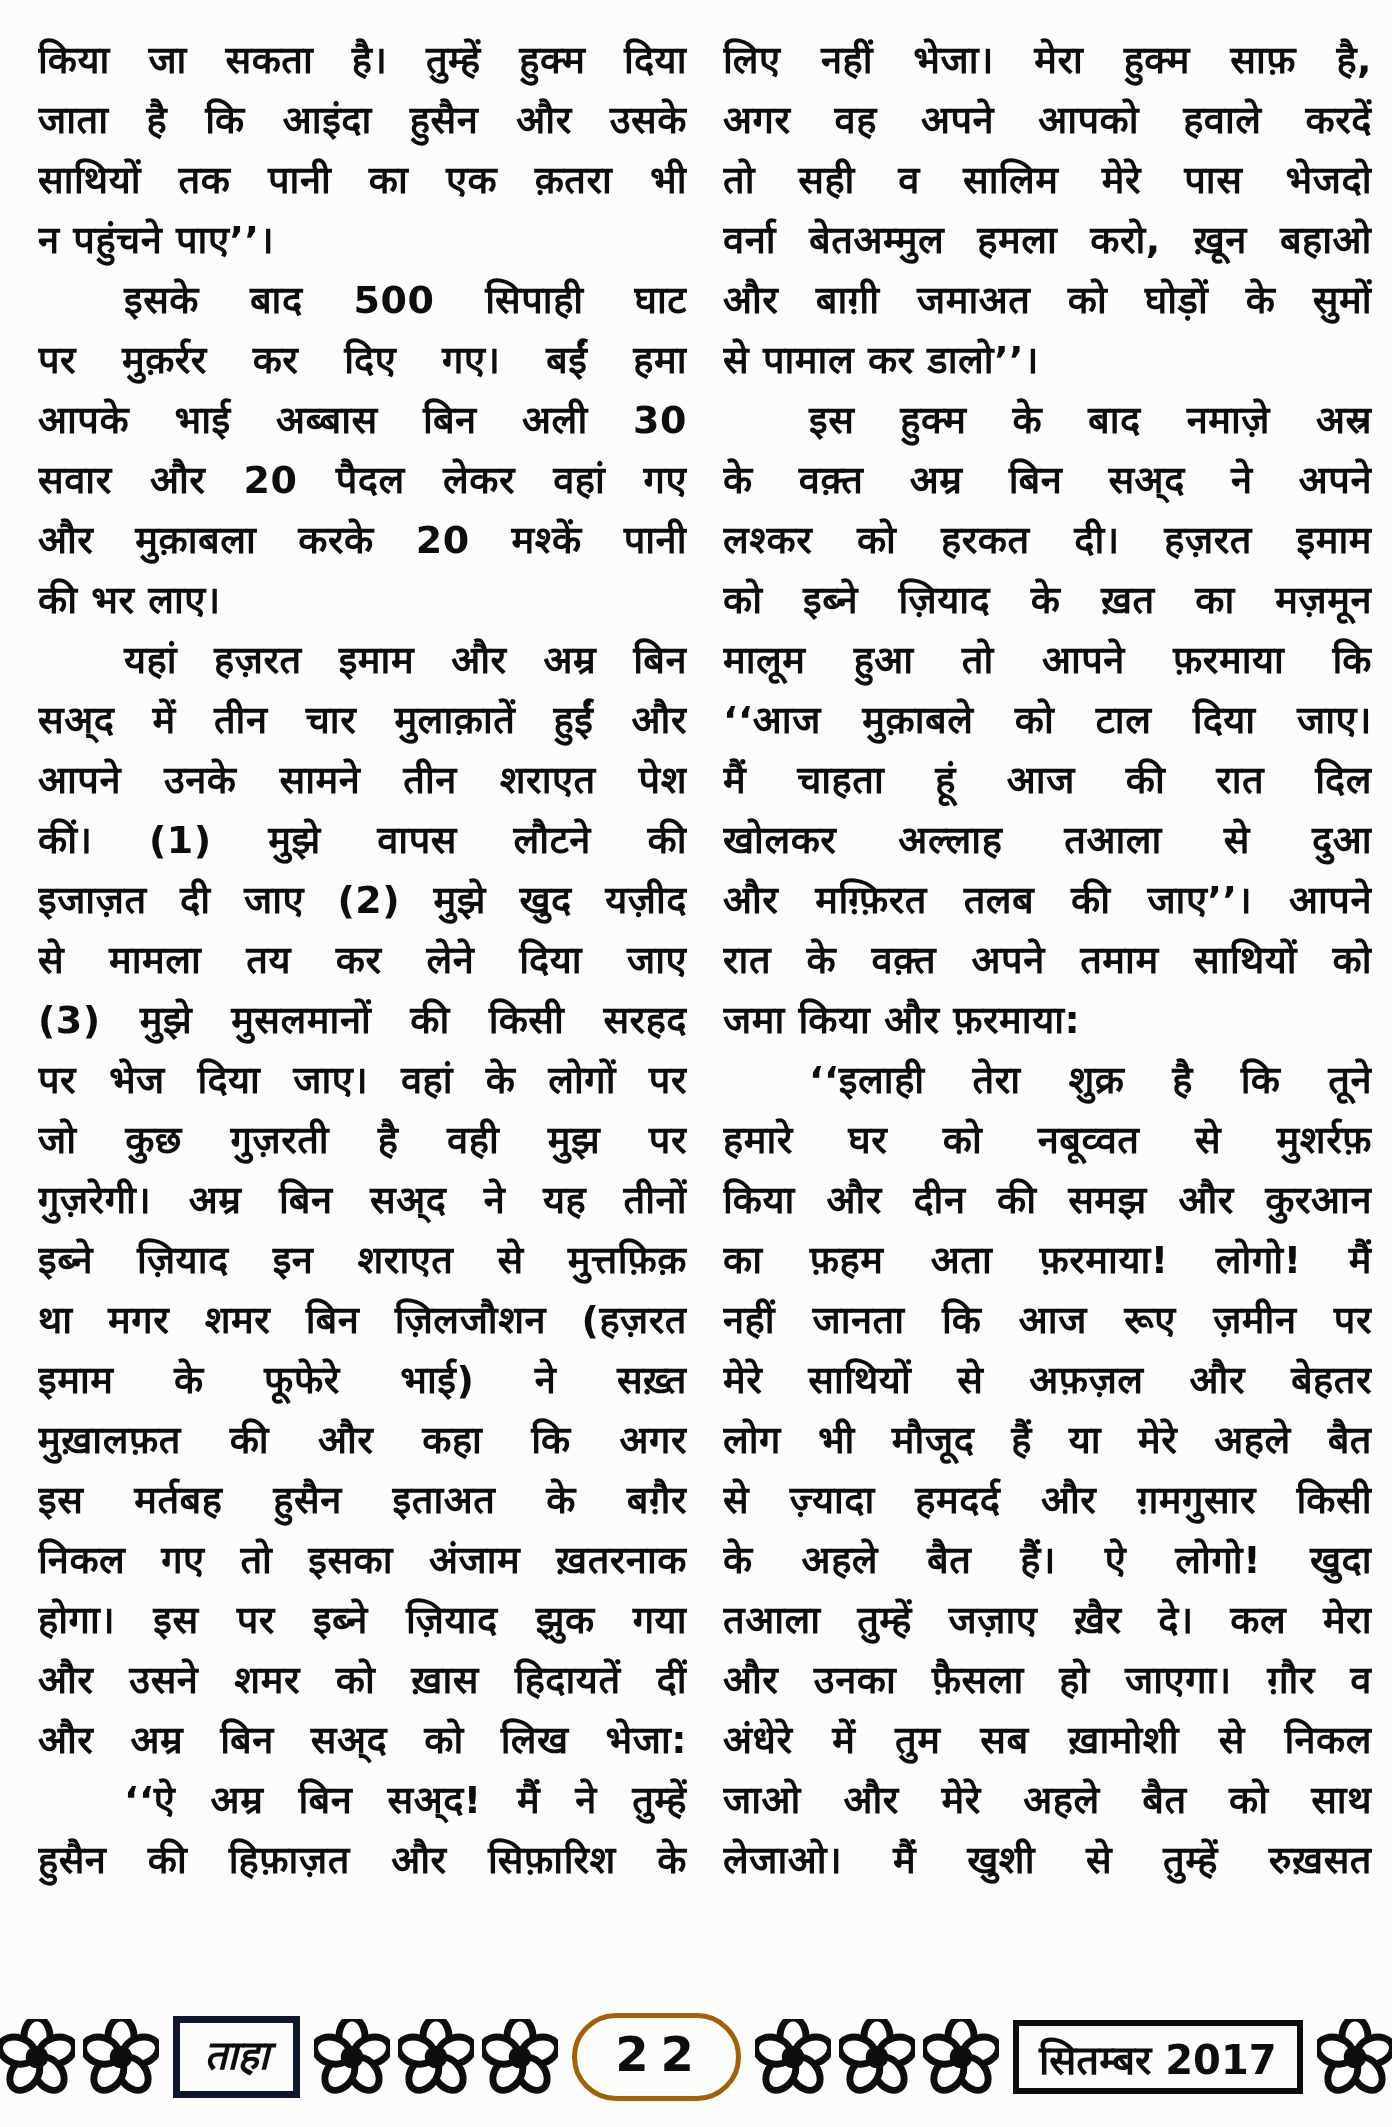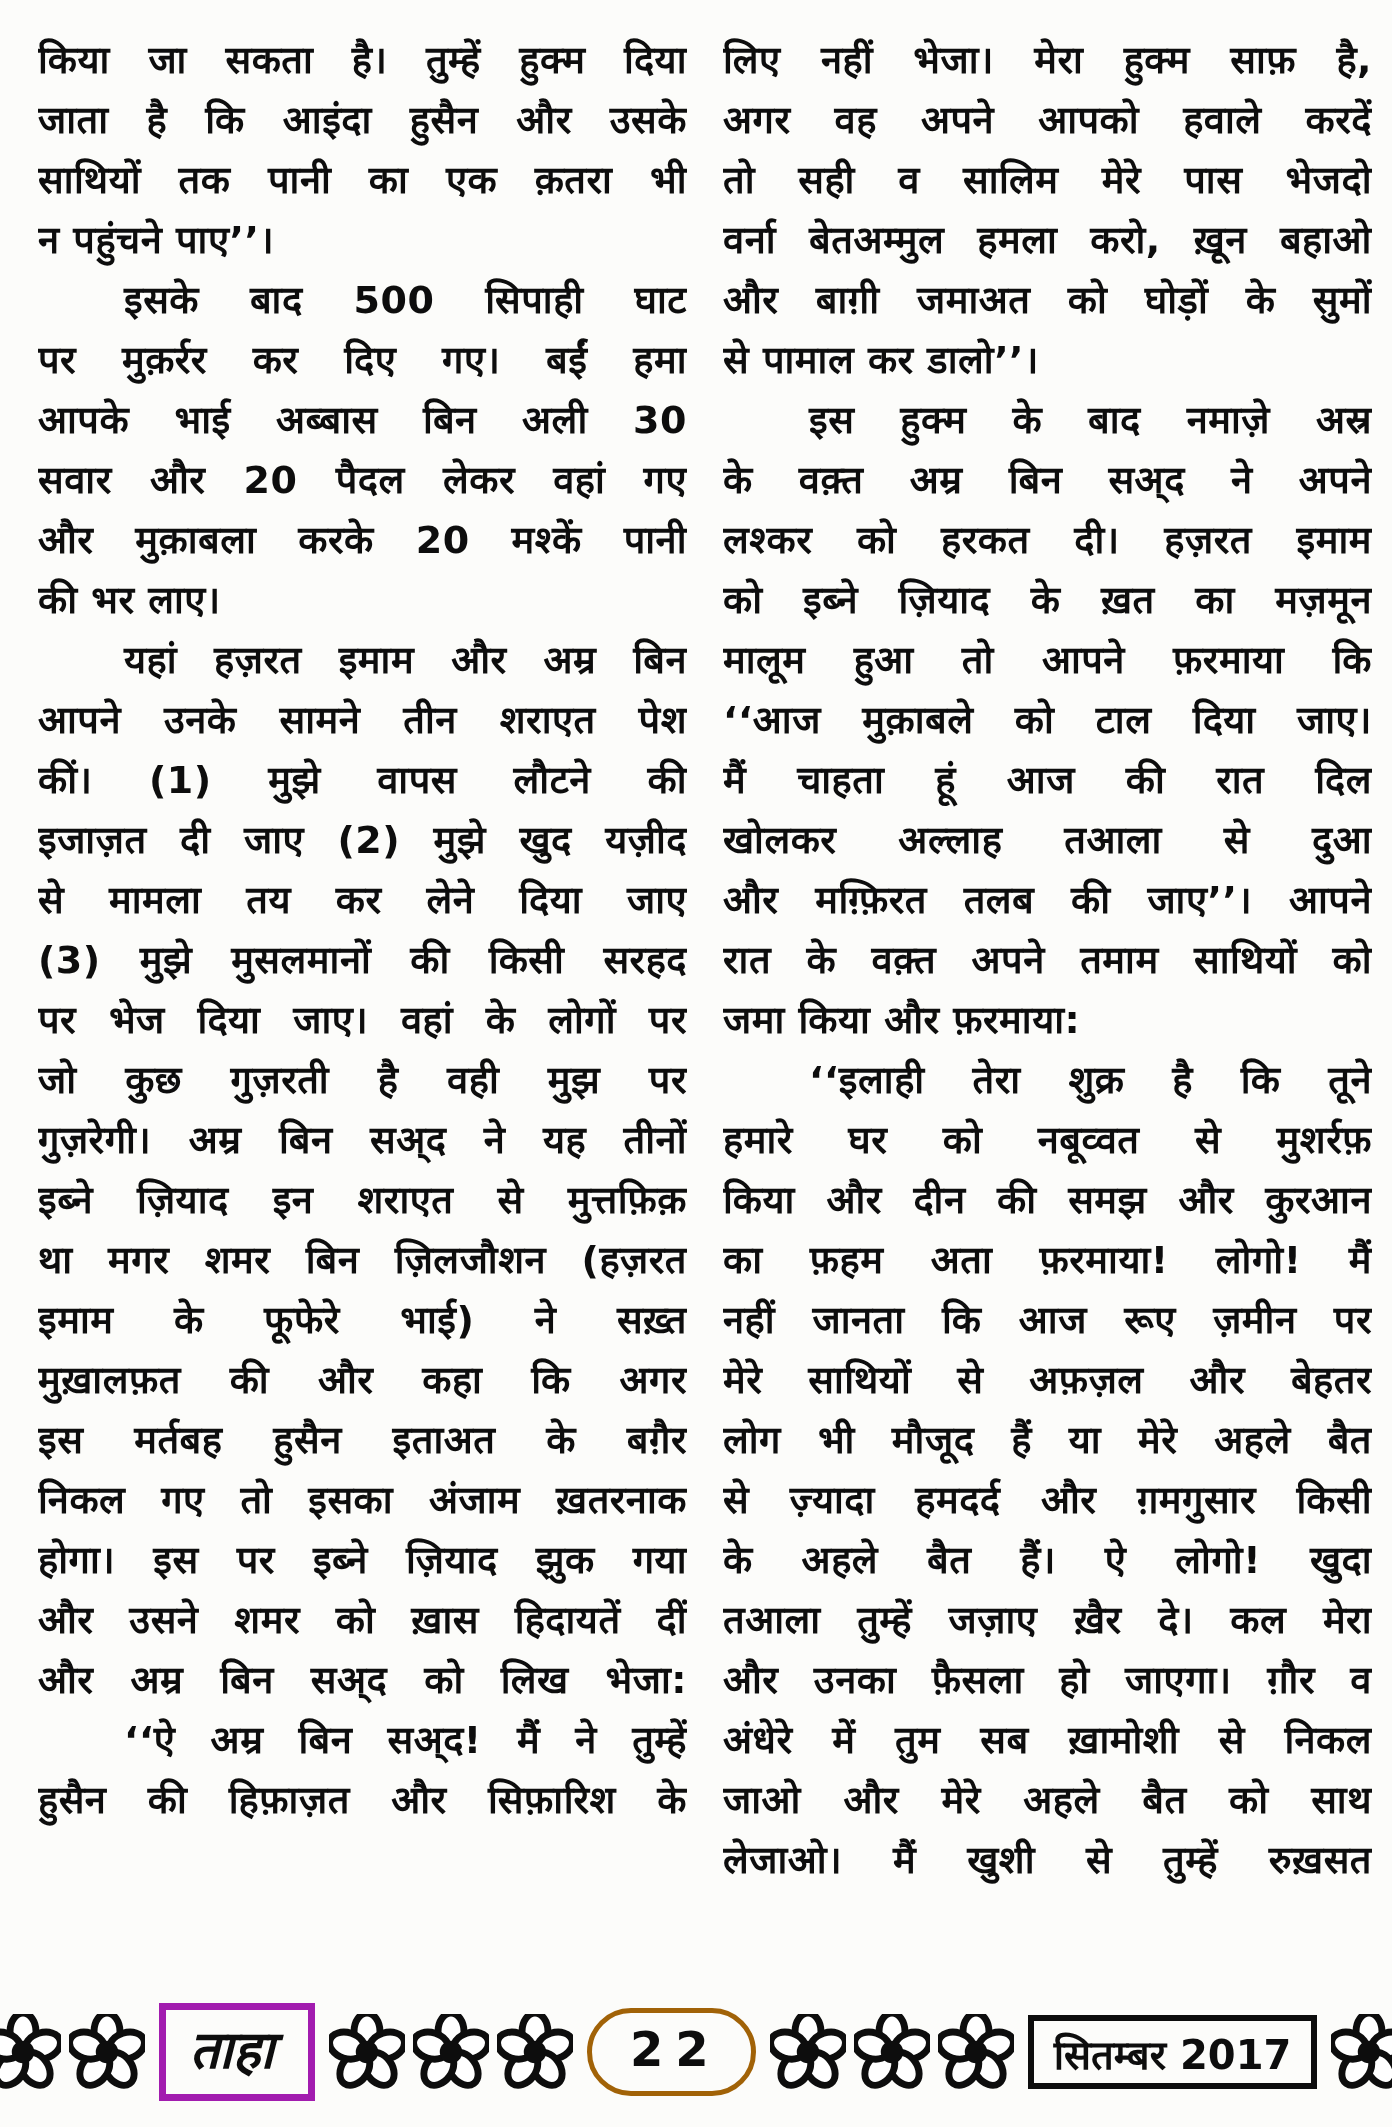--- a/index.html
+++ b/index.html
@@ -36,26 +36,26 @@
   .footer{
     position:absolute;
     left:0;right:0;bottom:26px;
     display:flex;
     align-items:center;
     justify-content:center;
     gap:8px;
   }
   .flower{width:76px;height:76px;flex:0 0 auto;}
   .taha-box{
-    border:7px solid #a21caf;
-    padding:6px 34px 10px 24px;
+    border:7px solid #0f172a;
+    padding:6px 24px 10px 24px;
     font-family:"DejaVu Serif",serif;
     font-style:italic;
     font-weight:bold;
-    font-size:52px;
+    font-size:40px;
     line-height:1.3;
     margin:0 6px;
   }
   .page-pill{
     border:5px solid #a16207;
     border-radius:70px;
     padding:8px 30px 12px 38px;
     font-size:48px;
     font-weight:600;
     letter-spacing:12px;
@@ -99,20 +99,21 @@
       <div class="ln">जाता है कि आइंदा हुसैन और उसके</div>
       <div class="ln">साथियों तक पानी का एक क़तरा भी</div>
       <div class="ln short">न पहुंचने पाए’’।</div>
       <div class="ln indent">इसके बाद 500 सिपाही घाट</div>
       <div class="ln">पर मुक़र्रर कर दिए गए। बईं हमा</div>
       <div class="ln">आपके भाई अब्बास बिन अली 30</div>
       <div class="ln">सवार और 20 पैदल लेकर वहां गए</div>
       <div class="ln">और मुक़ाबला करके 20 मश्कें पानी</div>
       <div class="ln short">की भर लाए।</div>
       <div class="ln indent">यहां हज़रत इमाम और अम्र बिन</div>
+      <div class="ln">सअ्द में तीन चार मुलाक़ातें हुईं और</div>
       <div class="ln">आपने उनके सामने तीन शराएत पेश</div>
       <div class="ln">कीं। (1) मुझे वापस लौटने की</div>
       <div class="ln">इजाज़त दी जाए (2) मुझे खुद यज़ीद</div>
       <div class="ln">से मामला तय कर लेने दिया जाए</div>
       <div class="ln">(3) मुझे मुसलमानों की किसी सरहद</div>
       <div class="ln">पर भेज दिया जाए। वहां के लोगों पर</div>
       <div class="ln">जो कुछ गुज़रती है वही मुझ पर</div>
       <div class="ln">गुज़रेगी। अम्र बिन सअ्द ने यह तीनों</div>
       <div class="ln">इब्ने ज़ियाद इन शराएत से मुत्तफ़िक़</div>
       <div class="ln">था मगर शमर बिन ज़िलजौशन (हज़रत</div>

